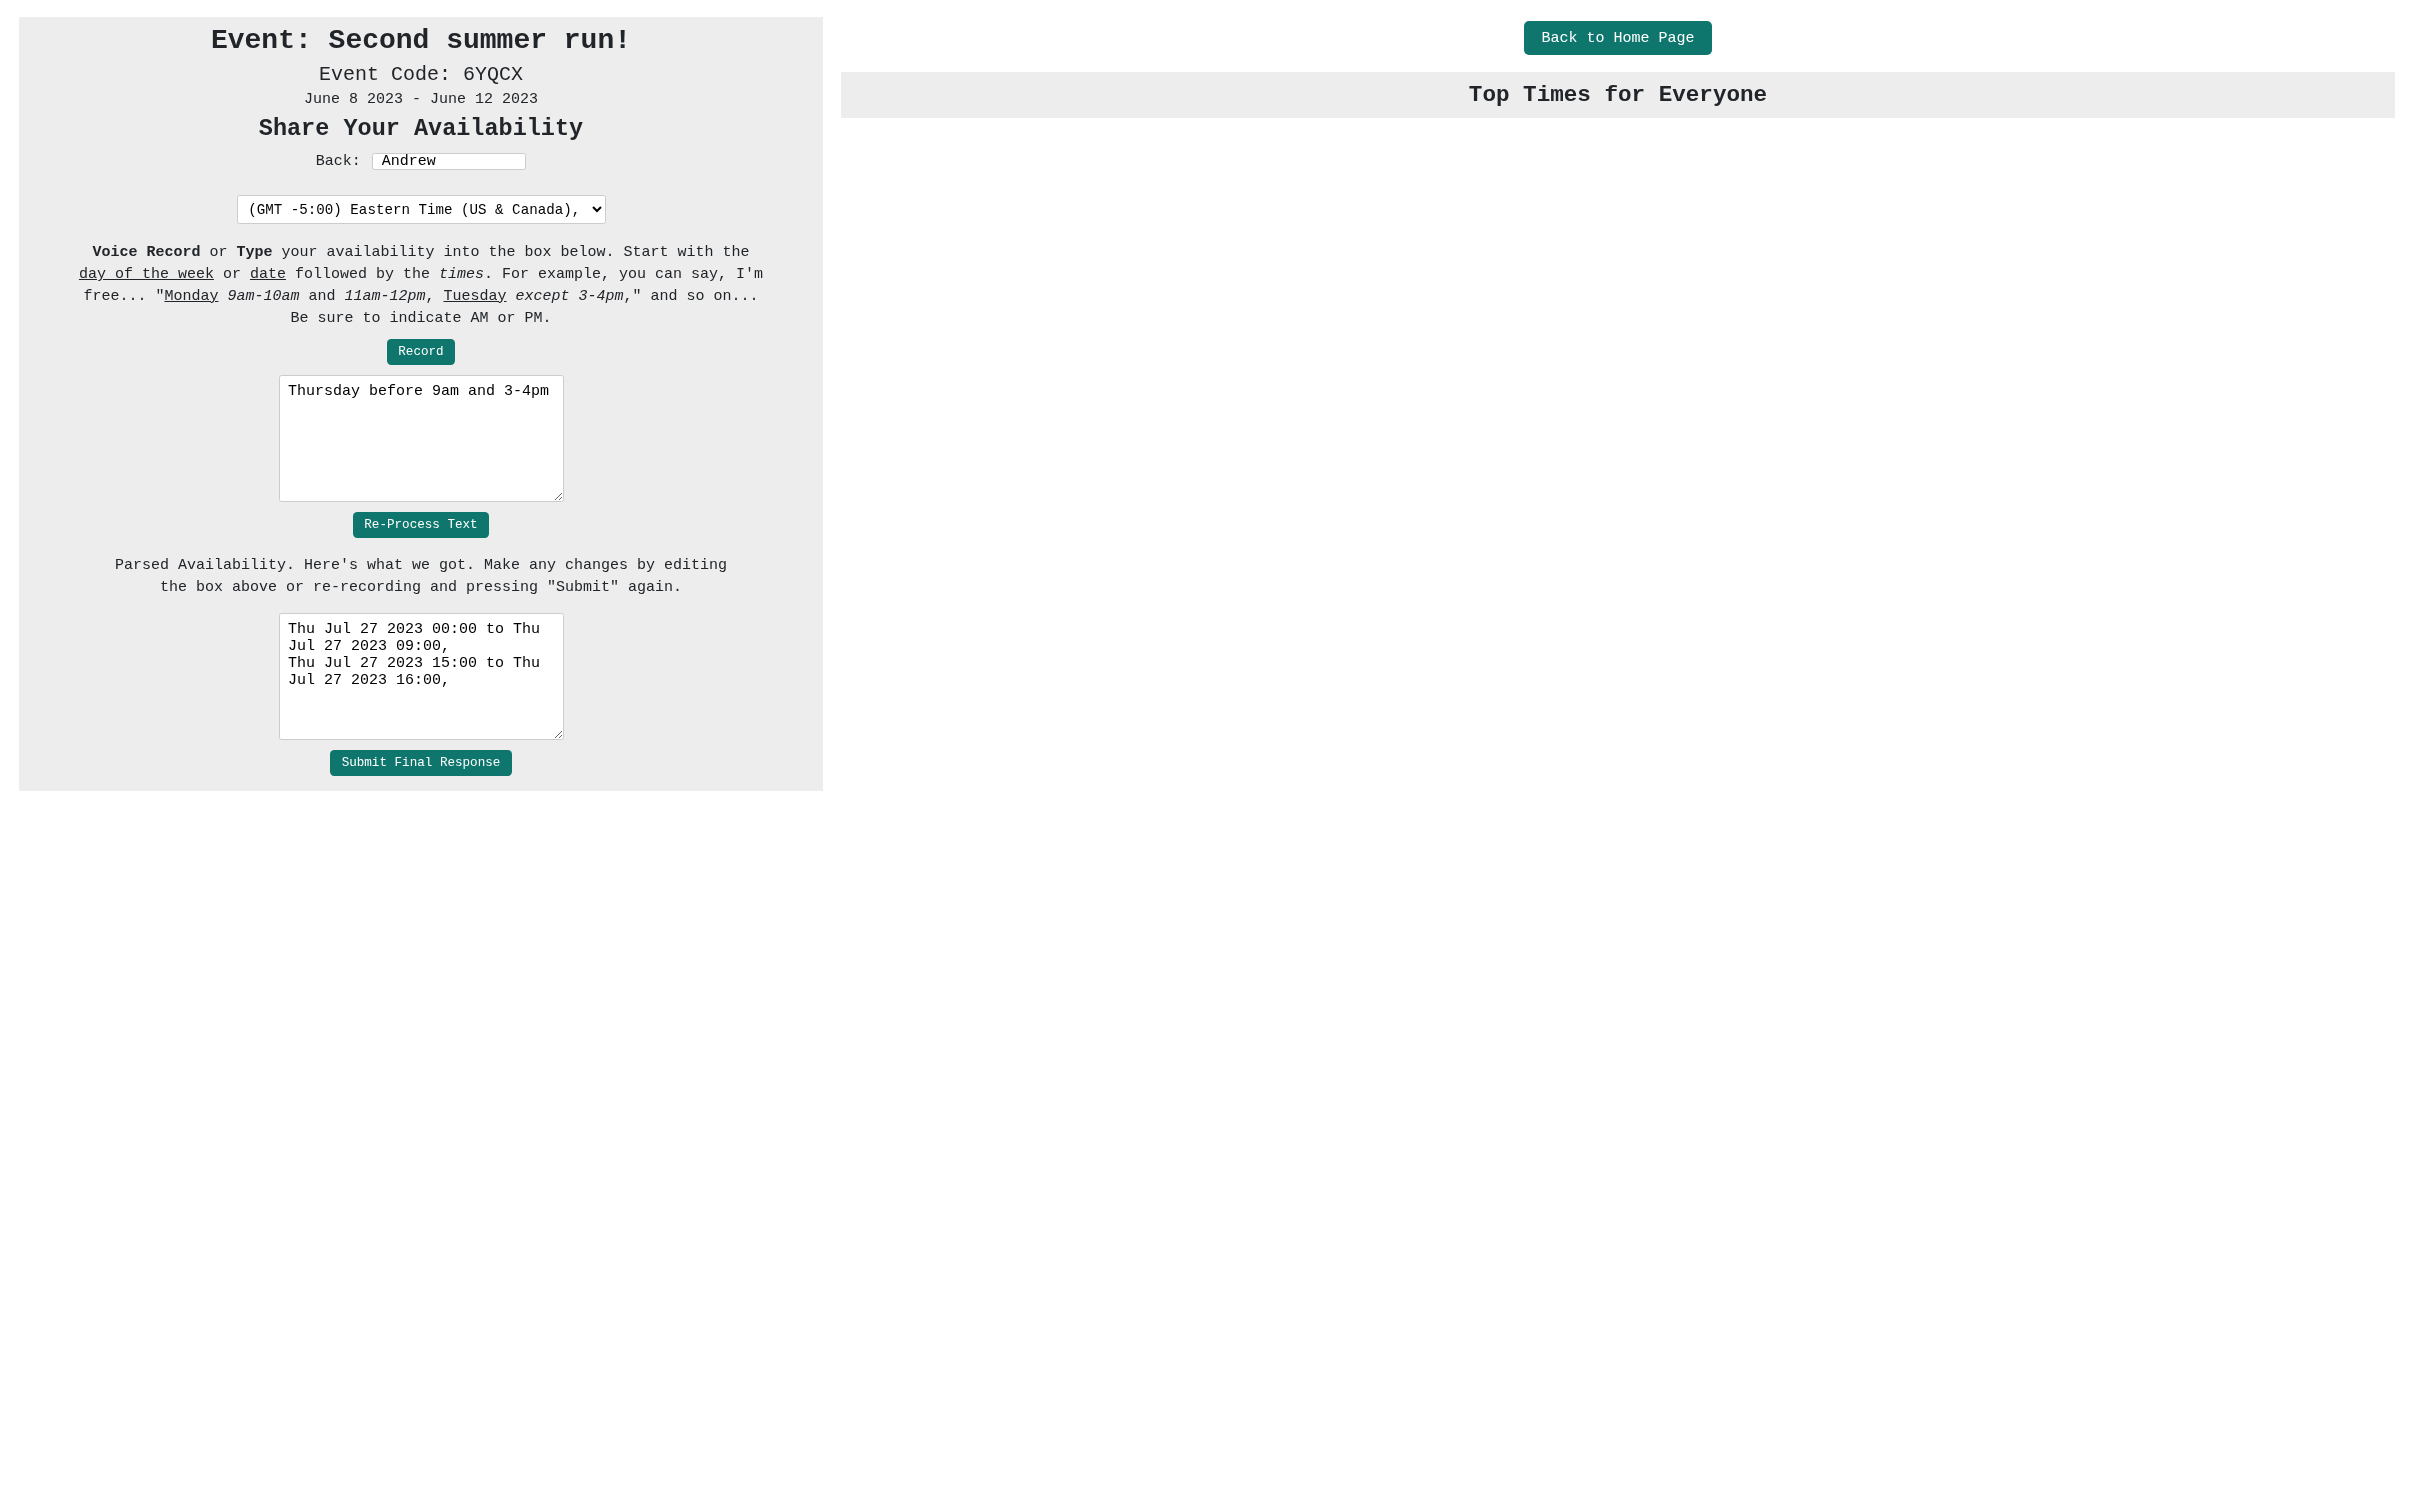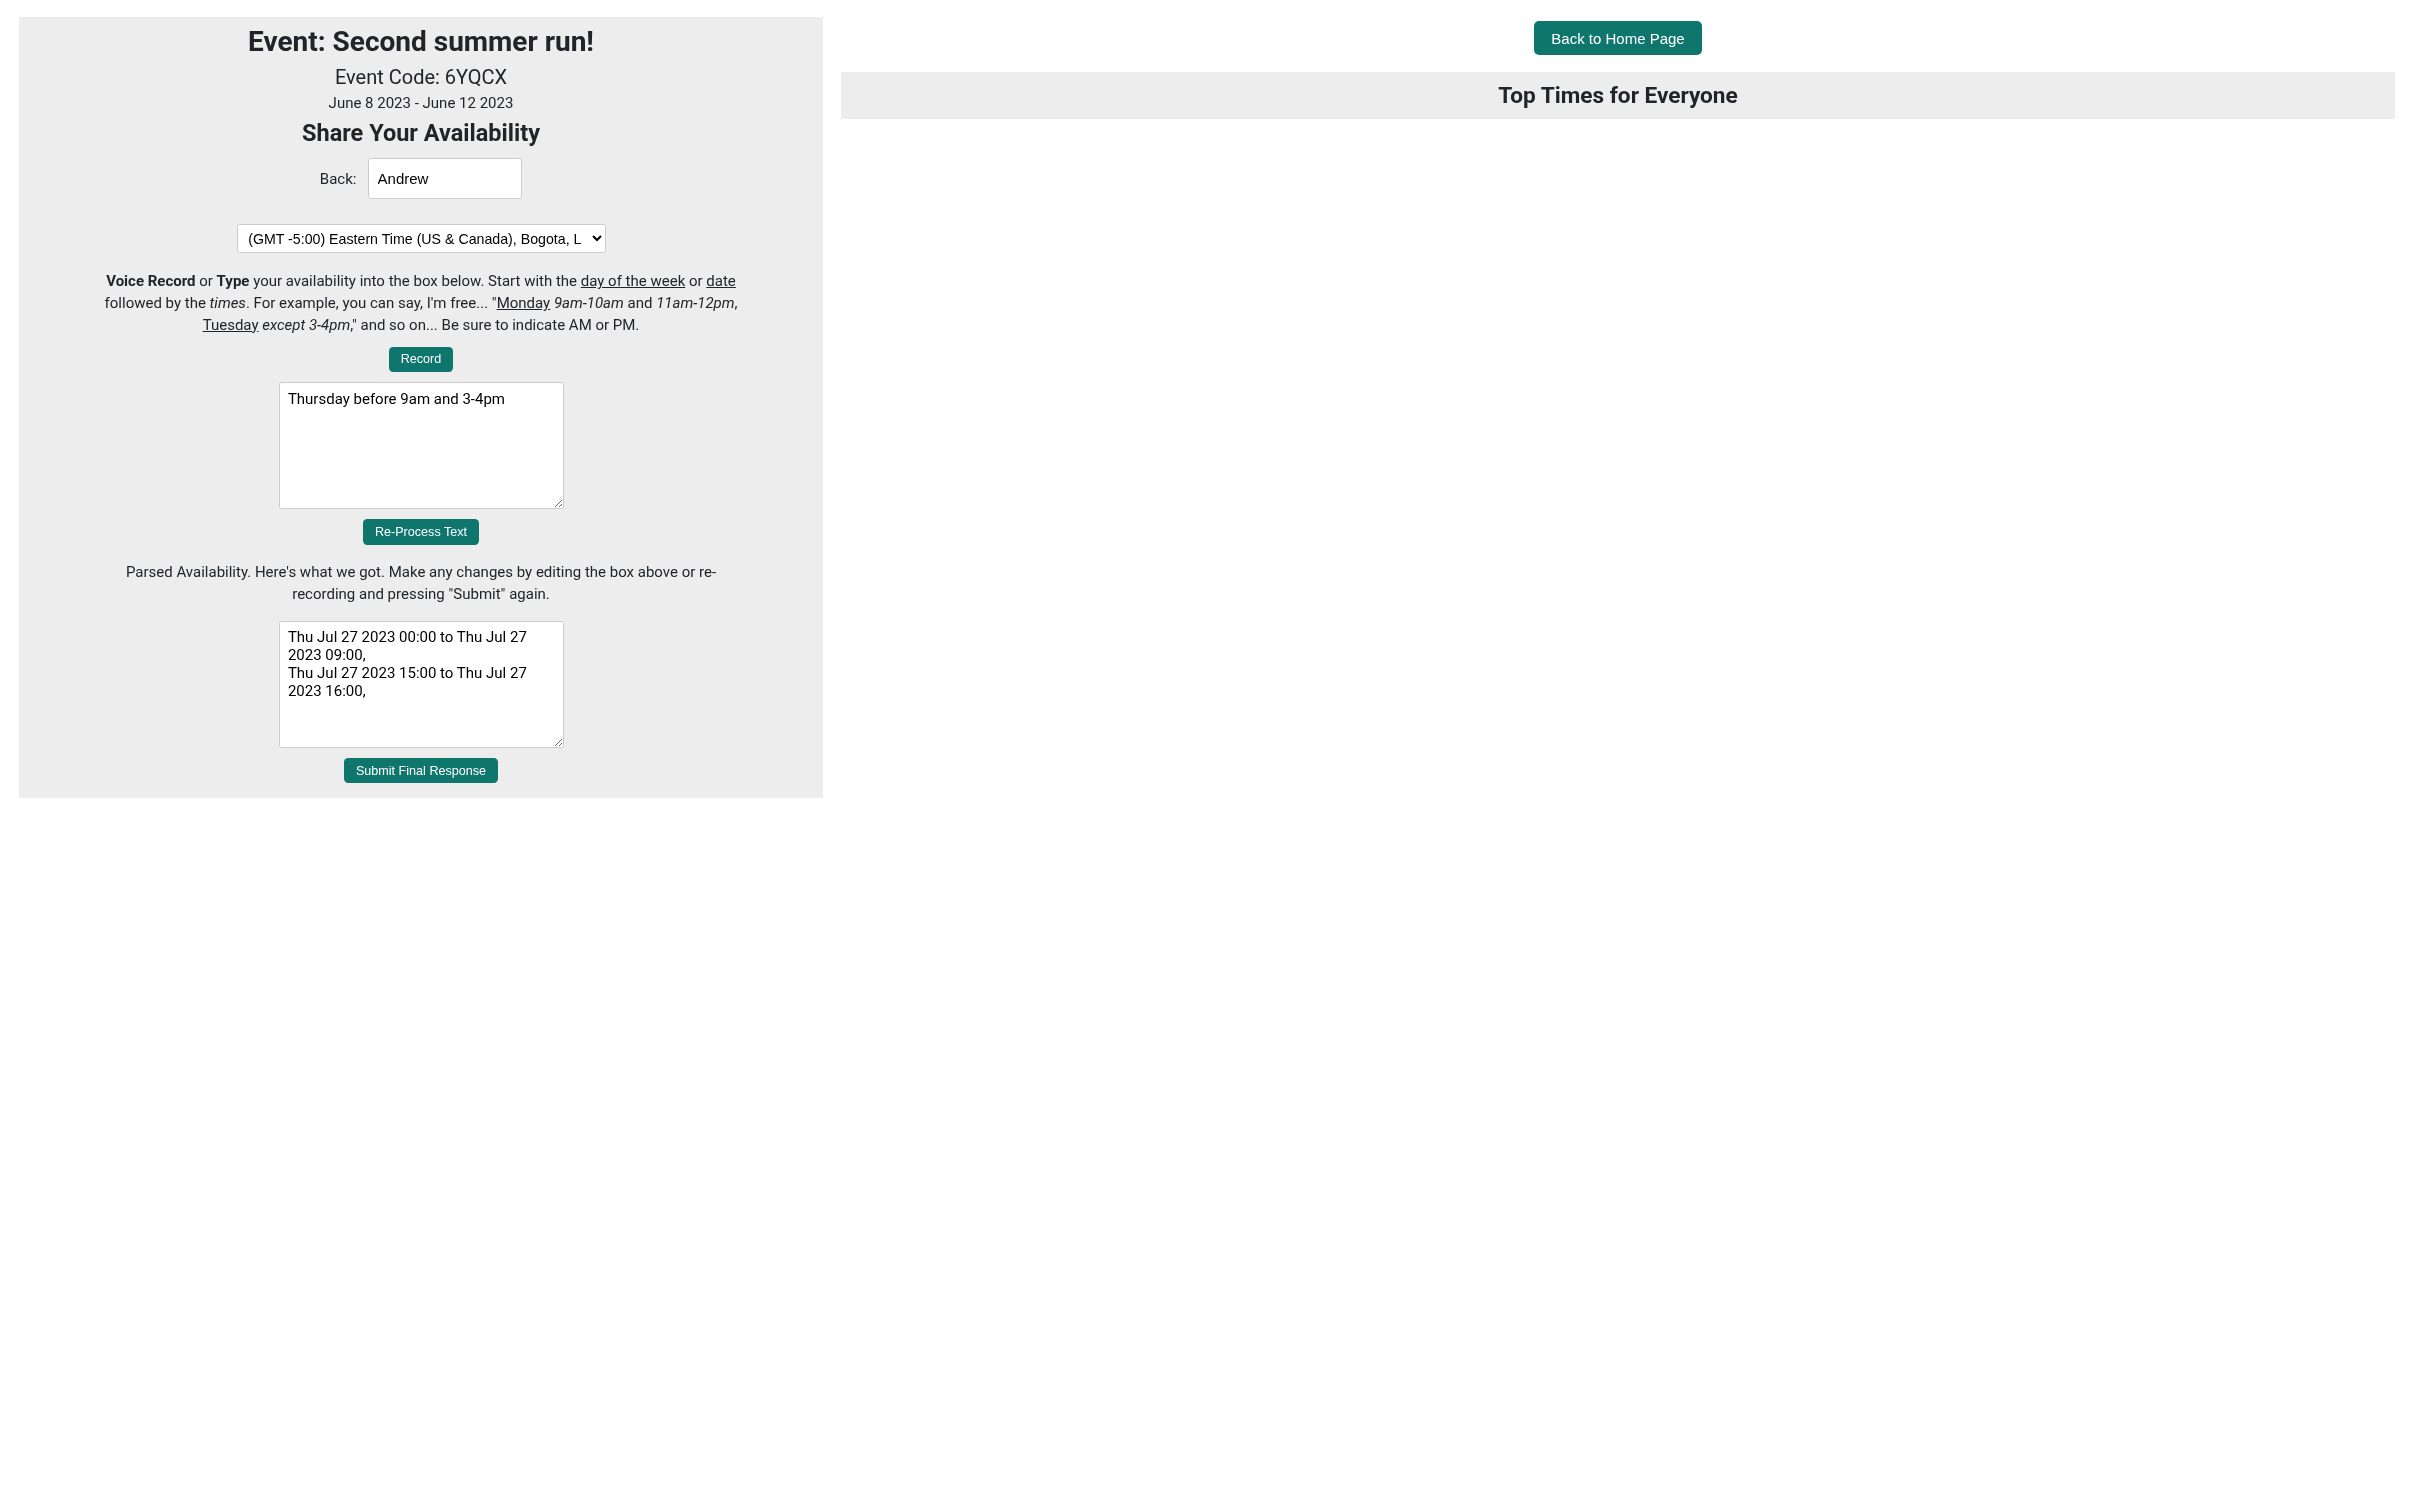--- a/index.html
+++ b/index.html
@@ -1,18 +1,19 @@
 <!DOCTYPE html>
 <html style="font-size:13.4px"><head>
   <meta charset="utf-8">
   <style>
     * {
       box-sizing: border-box;
       margin: 0;
       padding: 0;
+      font-family: Liberation Mono, monospace;
     }
     body {
       font-family: -apple-system, BlinkMacSystemFont, "Segoe UI", Roboto, Helvetica, Arial, sans-serif;
       color: #212529;
       background: #fff;
       font-size: 13.4px;
       display: flex;
       padding-top: 17px;
     }
     .left-panel {
@@ -49,21 +50,21 @@
       justify-content: center;
       align-items: center;
       gap: 11.7px;
       margin-bottom: 25px;
     }
     .name-label {
       font-size: 15px;
     }
     .name-input {
       width: 154px;
-      height: 41px;
+      height: 17px;
       padding: 4.2px 8.4px;
       font-size: 15px;
       border: 0.8px solid #ccc;
       border-radius: 2.5px;
     }
     .tz-select {
       width: 369px;
       height: 28.5px;
       font-size: 14.2px;
       padding: 3.4px 6.7px;

